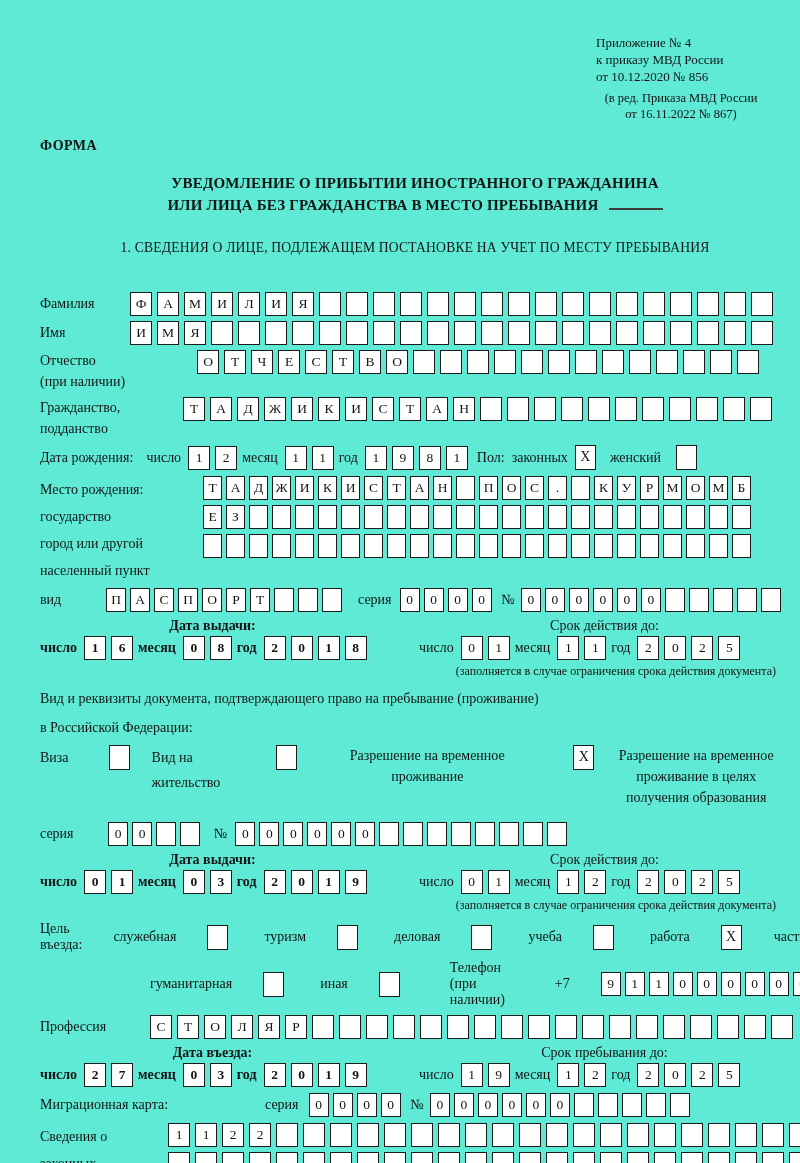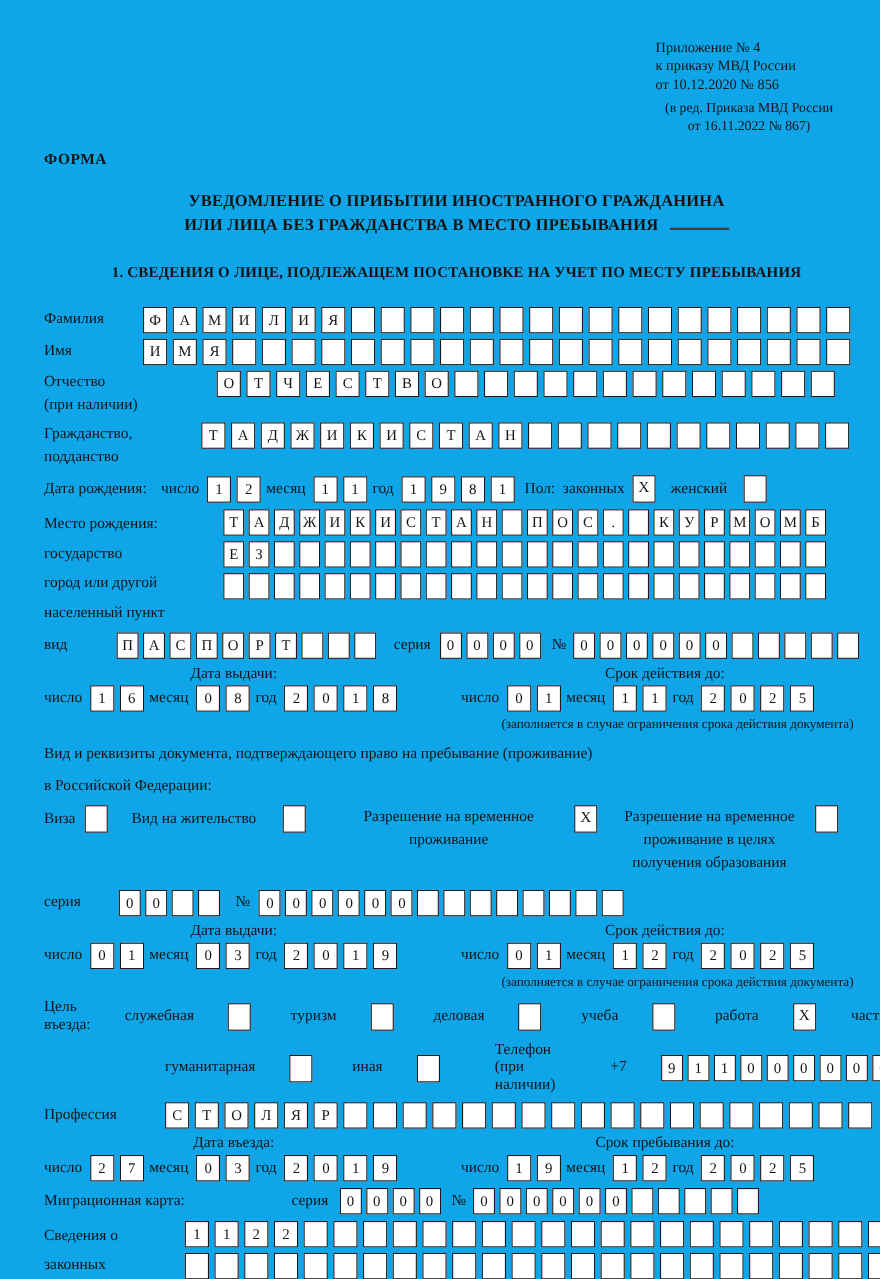--- a/index.html
+++ b/index.html
@@ -1,54 +1,54 @@
 <!DOCTYPE html>
 <html><head>
 <meta charset="utf-8">
 <style>
   html,body{margin:0;padding:0;background:#ffffff;}
   .page{
     width:800px;height:1163px;box-sizing:border-box;
     padding:34px 10px 10px 40px;
-    background:#0ea5e9;color:#141414;
+    background:#5eead4;color:#141414;
     font-family:"Liberation Serif","DejaVu Serif",serif;
     font-size:14px;overflow:hidden;position:relative;
   }
   
   .appendix{width:170px;margin-left:auto;margin-right:24px;font-size:13px;line-height:17px;}
   .appendix .note{margin-top:5px;font-size:12.5px;line-height:16px;text-align:center;}
   .forma{ margin-right:26px;margin-top:16px;font-weight:bold;font-size:14px;letter-spacing:.5px;}
   .title{ text-align:center;font-weight:bold;font-size:15px;line-height:22px;margin-top:18px;letter-spacing:.2px;}
   .title .uline{display:inline-block;width:54px;border-bottom:2.5px solid #3c3c3c;margin-left:10px;}
-  .sec-heading{text-align:center;font-weight:bold;font-size:13.6px;margin-top:24px;margin-bottom:23px;letter-spacing:.2px;}
+  .sec-heading{text-align:center;font-weight:normal;font-size:13.6px;margin-top:24px;margin-bottom:36px;letter-spacing:.2px;}
   
   .frow{display:flex;align-items:flex-start;margin-bottom:5px;}
   .lbl{line-height:24px;flex:0 0 auto;}
   .lbl2{line-height:21px;}
   .w90{width:90px;} .w157{width:157px;} .w143{width:143px;}
   .w165{width:163px;} .w66{width:66px;} .w110{width:110px;}
   
   .cells{display:inline-flex;flex-wrap:nowrap;}
   .cell{flex:0 0 auto;box-sizing:border-box;width:20px;height:24px;border:1.6px solid #1b1b1b;
         margin-right:4px;text-align:center;font-size:13.5px;line-height:21px;background:#fff;}
   .cells-lg .cell{width:22px;margin-right:5px;}
   .cells-sm .cell{width:19px;margin-right:4px;height:24px;}
   .cbox{display:inline-block;box-sizing:border-box;width:21px;height:25px;border:1.6px solid #1b1b1b;
         text-align:center;font-size:14px;line-height:22px;background:#fff;flex:0 0 auto;}
   
   .dgroup{display:flex;align-items:center;}
   .dgroup .dl{margin-right:7px;line-height:24px;text-align:right;}
   .twocol{display:flex;}
-  .col-l{width:345px;flex:0 0 auto;}
+  .col-l{width:345px;flex:0 0 auto;font-weight:bold;}
   .col-r{flex:1 1 auto;padding-left:34px;}
   .dlabel{text-align:center;font-size:14px;margin-bottom:2px;}
   .note-right{text-align:right;margin-right:14px;font-size:12px;margin-top:4px;margin-bottom:8px;}
   
   .opt-row{display:flex;align-items:flex-start;margin-top:6px;margin-bottom:14px;}
-  .opt{display:flex;align-items:flex-start;}
+  .opt{display:flex;align-items:flex-start;gap:32px;}
   .opt .olbl{line-height:25px;margin-right:8px;}
   .opt .multi{text-align:center;line-height:21px;margin-right:8px;}
   .purpose-row{display:flex;align-items:center;margin-bottom:7px;flex-wrap:nowrap;gap:24px;}
   .purpose-row .plbl{margin-right:7px;}
   .purpose-row .cbox{margin-right:12px;}
   .indent110{margin-left:110px;}
   
   .block{display:flex;align-items:flex-start;margin-bottom:4px;}
   .block .labels{flex:0 0 auto;}
   .block .labels div{line-height:27px;}

